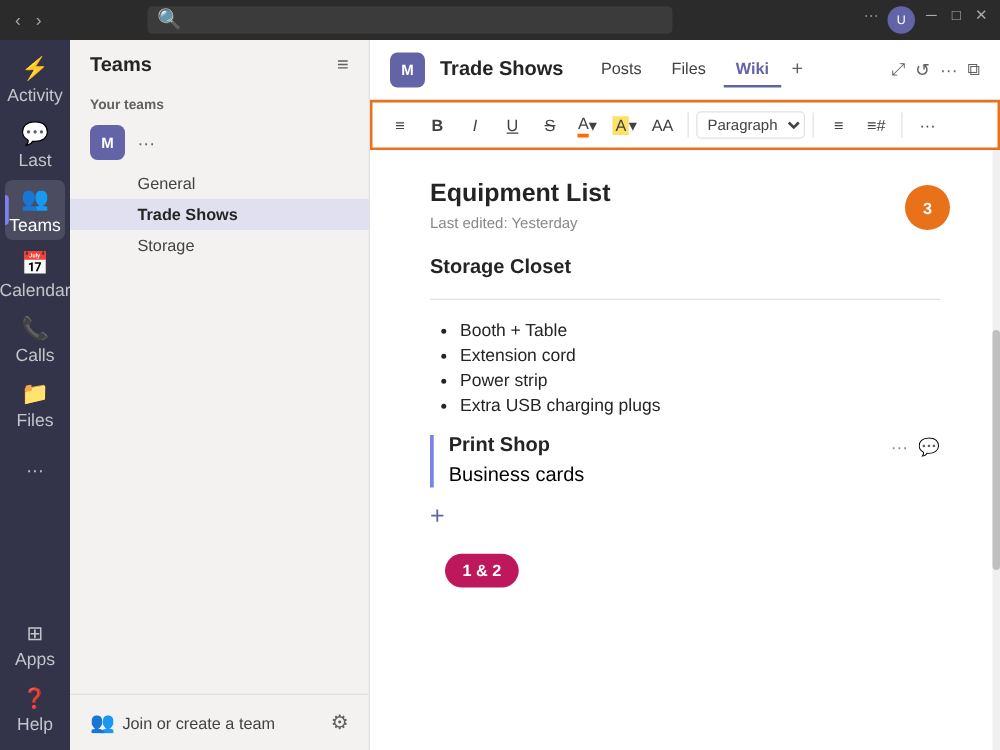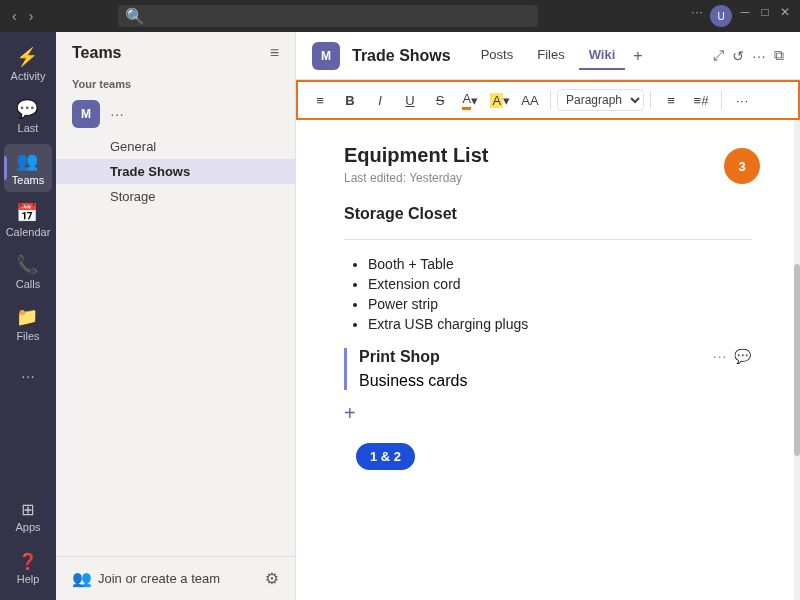--- a/index.html
+++ b/index.html
@@ -67,21 +67,21 @@
       position: absolute;
       left: 0;
       top: 50%;
       transform: translateY(-50%);
       width: 3px;
       height: 24px;
       background: #7b83eb;
       border-radius: 0 3px 3px 0;
     }
     .rail-icon { font-size: 18px; }
-    .rail-label { font-size: 11px; }
+    .rail-label { font-size: 14px; }
     .rail-spacer { flex: 1; }
 
     
     .sidebar {
       width: 240px;
       background: #f3f2f1;
       display: flex;
       flex-direction: column;
       flex-shrink: 0;
       border-right: 1px solid #e1e1e1;
@@ -220,21 +220,21 @@
     .wiki-list li { font-size: 14px; color: #242424; margin-bottom: 4px; }
     .wiki-divider { border: none; border-top: 1px solid #e1e1e1; margin: 16px 0; }
 
     
     .section-block {
       border-left: 3px solid #7b83eb;
       padding-left: 12px;
       margin-bottom: 12px;
     }
     .section-block-header {
-      display: flex; align-items: flex-start; justify-content: space-between;
+      display: flex; align-items: center; justify-content: space-between;
       margin-bottom: 6px;
     }
     .section-block-title { font-size: 16px; font-weight: 600; color: #242424; }
     .section-block-actions { display: flex; gap: 8px; }
     .section-action-btn { background: none; border: none; cursor: pointer; color: #888; font-size: 14px; }
 
     .add-section-btn {
       display: flex; align-items: center; gap: 6px;
       background: none; border: none; cursor: pointer;
       color: #6264a7; font-size: 20px; margin-top: 12px;
@@ -246,21 +246,21 @@
       width: 36px; height: 36px;
       border-radius: 50%;
       background: #e8711a;
       color: white; font-weight: 700; font-size: 13px;
       display: flex; align-items: center; justify-content: center;
     }
 
     
     .callout-badge {
       position: absolute;
-      background: #1d4ed8;
+      background: #be185d;
       color: white;
       font-weight: 700;
       font-size: 13px;
       padding: 6px 14px;
       border-radius: 20px;
       white-space: nowrap;
     }
 
     .scrollbar-track {
       position: absolute; right: 0; top: 0; bottom: 0;

